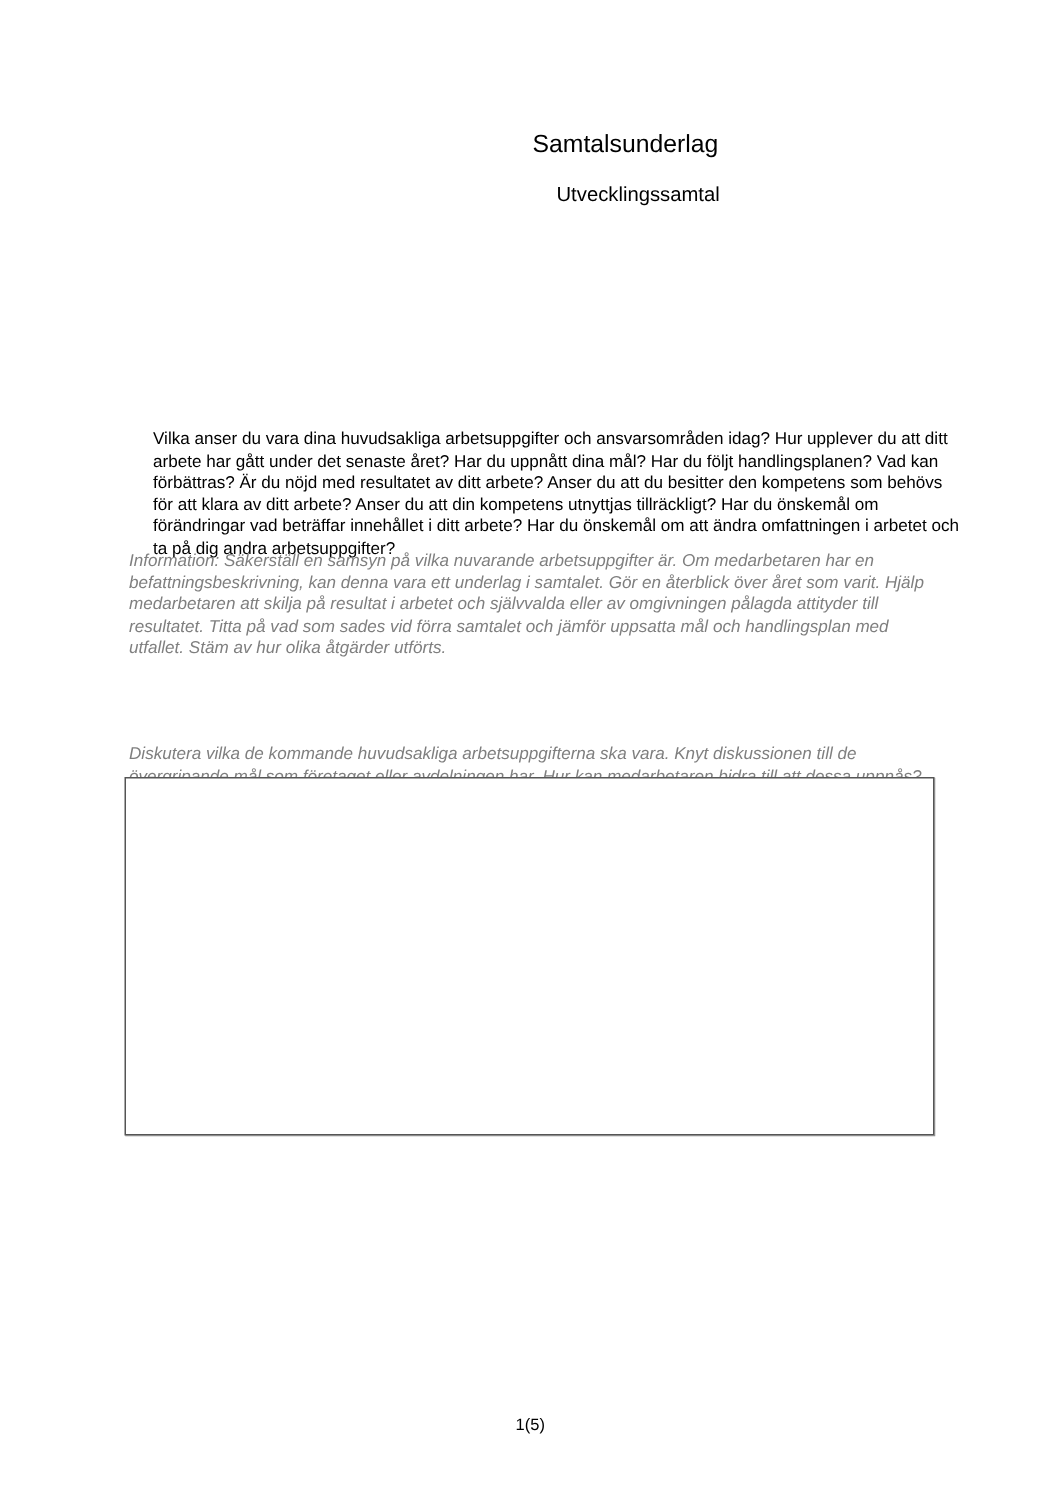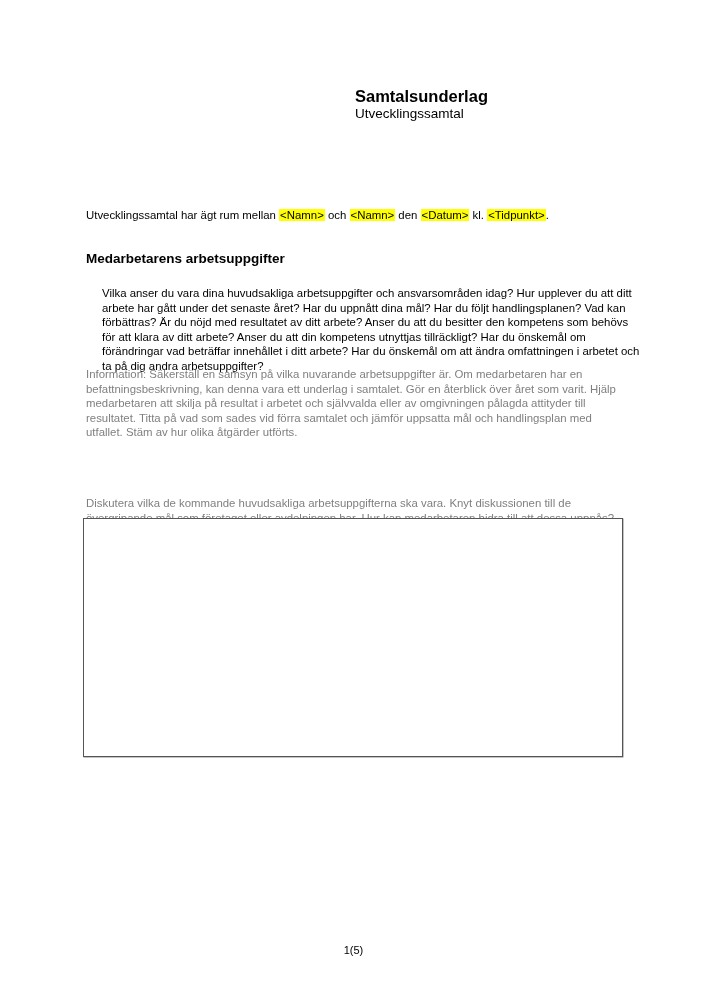--- a/index.html
+++ b/index.html
@@ -21,29 +21,29 @@
       width: 707px;
       height: 1000px;
       background: #ffffff;
     }
     .title-block {
       position: absolute;
       left: 355px;
       top: 86px;
     }
     .doc-title {
-      font-weight: bold;
+      font-weight: normal;
       font-size: 16.5px;
       line-height: 20px;
       margin: 0;
     }
     .doc-subtitle {
       font-size: 13.5px;
       line-height: 16px;
-      margin: 0;
+      margin: 16px;
     }
     .intro-line {
       position: absolute;
       left: 86px;
       top: 208px;
       font-size: 11.4px;
       line-height: 15px;
       white-space: nowrap;
     }
     .hl {
@@ -67,20 +67,21 @@
       font-size: 11.4px;
       line-height: 14.6px;
       margin: 16px;
     }
     .info-text {
       position: absolute;
       left: 86px;
       width: 540px;
       font-size: 11.4px;
       line-height: 14.6px;
+      font-style: italic;
       color: #7f7f7f;
       margin: 0;
     }
     .info-1 { top: 367px; }
     .info-2 { top: 448px; margin-top: 48px; }
     .answer-box {
       position: absolute;
       left: 83px;
       top: 518px;
       width: 538px;
@@ -102,23 +103,21 @@
 </head>
 <body>
 
 <div class="page">
 
   <div class="title-block">
     <p class="doc-title">Samtalsunderlag</p>
     <p class="doc-subtitle">Utvecklingssamtal</p>
   </div>
 
-  <div class="intro-line"><span>Utvecklingssamtal har ägt rum mellan </span><span class="hl">&lt;Namn&gt;</span><span> och </span><span class="hl">&lt;Namn&gt;</span><span> den </span><span class="hl">&lt;Datum&gt;</span><span> kl. </span><span class="hl">&lt;Tidpunkt&gt;</span><span>.</span></div>
 
-  <h2 class="section-heading">Medarbetarens arbetsuppgifter</h2>
 
   <p class="body-text">Vilka anser du vara dina huvudsakliga arbetsuppgifter och ansvarsområden idag? Hur upplever du att ditt arbete har gått under det senaste året? Har du uppnått dina mål? Har du följt handlingsplanen? Vad kan förbättras? Är du nöjd med resultatet av ditt arbete? Anser du att du besitter den kompetens som behövs för att klara av ditt arbete? Anser du att din kompetens utnyttjas tillräckligt? Har du önskemål om förändringar vad beträffar innehållet i ditt arbete? Har du önskemål om att ändra omfattningen i arbetet och ta på dig andra arbetsuppgifter?</p>
 
   <p class="info-text info-1">Information: Säkerställ en samsyn på vilka nuvarande arbetsuppgifter är. Om medarbetaren har en befattningsbeskrivning, kan denna vara ett underlag i samtalet. Gör en återblick över året som varit. Hjälp medarbetaren att skilja på resultat i arbetet och självvalda eller av omgivningen pålagda attityder till resultatet. Titta på vad som sades vid förra samtalet och jämför uppsatta mål och handlingsplan med utfallet. Stäm av hur olika åtgärder utförts.</p>
 
   <p class="info-text info-2">Diskutera vilka de kommande huvudsakliga arbetsuppgifterna ska vara. Knyt diskussionen till de övergripande mål som företaget eller avdelningen har. Hur kan medarbetaren bidra till att dessa uppnås? Kom ihåg att i första läget alltid vara öppen för medarbetarens egna förslag. Sedan kan förslagen alltid diskuteras och skärskådas mer i detalj.</p>
 
   <div class="answer-box"></div>
 
   <div class="page-number">1(5)</div>

